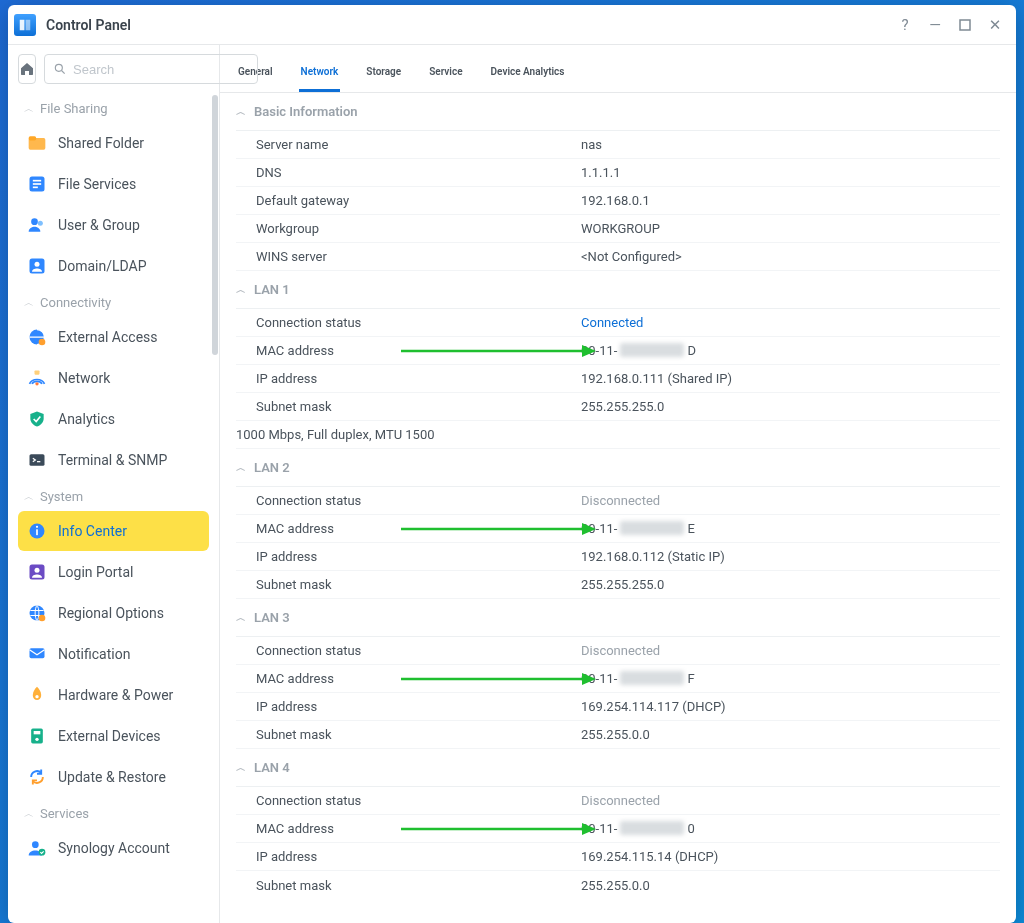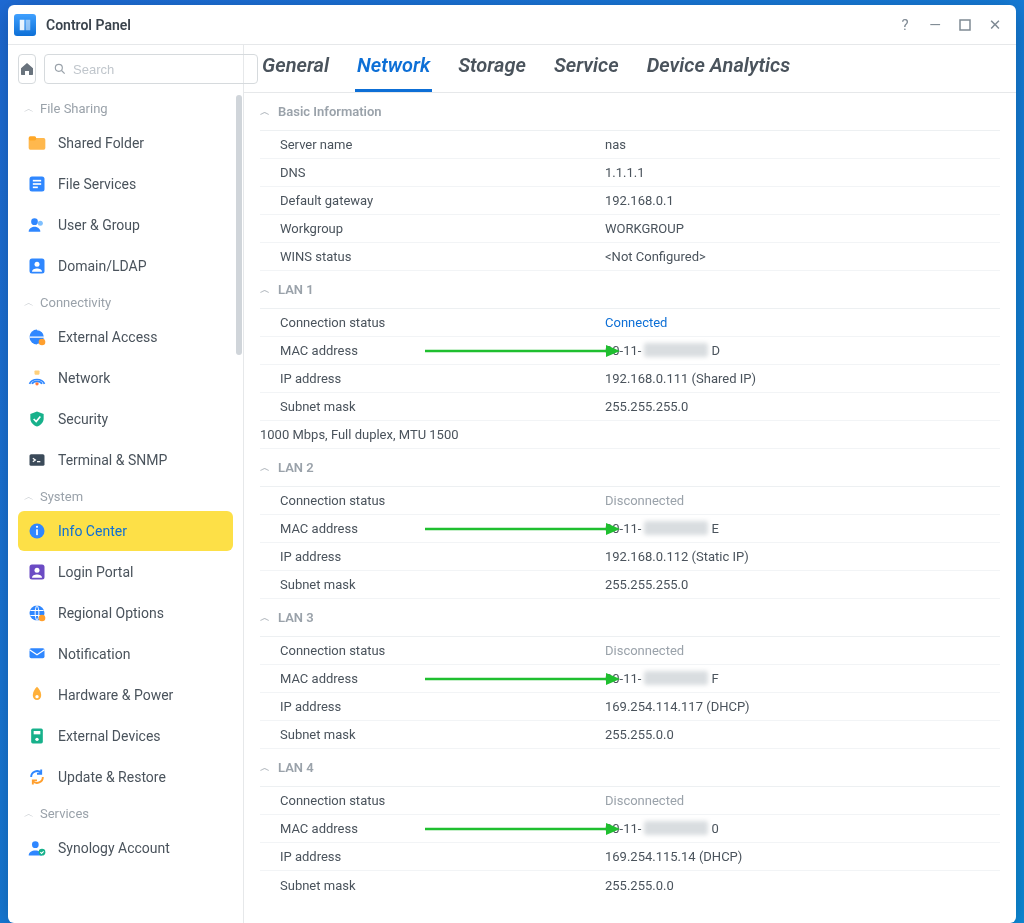--- a/index.html
+++ b/index.html
@@ -37,21 +37,21 @@
     border-radius: 3px;
     margin-right: 10px;
     display:flex;align-items:center;justify-content:center;
   }
   .titlebar-title { font-weight: 600; font-size: 14px; flex: 1; color:#3b444d;}
   .titlebar-ctrl { width: 30px; height: 30px; display:flex;align-items:center;justify-content:center; color:#7f8a94; cursor:pointer; font-size:15px;}
   
   .body { flex:1; display:flex; overflow:hidden; }
   
   .sidebar {
-    width: 236px;
+    width: 212px;
     border-right: 1px solid #e6e8ea;
     display:flex; flex-direction:column;
     position:relative;
   }
   .topbar-row {
     display:flex; align-items:center; height:48px; padding: 0 10px; gap:8px;
   }
   .home-btn {
     width:30px; height:30px; border:1px solid #d6dadd;
     border-radius:4px; display:flex;align-items:center;justify-content:center;
@@ -86,22 +86,22 @@
     position:absolute; right:1px; top:50px; width:6px; height:260px;
     background:#d0d5da; border-radius:3px;
   }
   
   .main { flex:1; display:flex; flex-direction:column; overflow:hidden; }
   .tabs {
     display:flex; gap:24px; padding: 0 16px; border-bottom:1px solid #e6e8ea;
     height:48px; align-items:flex-end;
   }
   .tab {
-    padding: 0 2px 12px 2px; font-size:20px; font-weight:600; color:#4a535c;
-    cursor:pointer; border-bottom:3px solid transparent;font-style:italic;
+    padding: 0 2px 12px 2px; font-size:10px; font-weight:600; color:#4a535c;
+    cursor:pointer; border-bottom:3px solid transparent;
   }
   .tab.active { color:#0d6fd6; border-bottom-color:#0d6fd6;}
   .content { flex:1; overflow-y:auto; padding: 0 16px 20px 16px; position:relative;}
   .group-header{
     display:flex; align-items:center; gap:8px;
     border-bottom:1px solid #edf0f2;
     height:38px; color:#9aa2aa; font-weight:600; font-size:13px;
     cursor:pointer;
   }
   .group-header .chev{ font-size:10px; color:#b6bcc2;}
@@ -244,21 +244,21 @@
             </span>
             <span>Network</span>
           </div>
           <div class="nav-item">
             <span class="nav-icon">
               <svg width="20" height="20" viewBox="0 0 24 24">
                 <path d="M12 3l8 3v5c0 5-3 8-8 10-5-2-8-5-8-10V6z" fill="#17b18b"></path>
                 <path d="M8 12l3 3 5-6" stroke="#fff" stroke-width="2" fill="none"></path>
               </svg>
             </span>
-            <span>Security</span>
+            <span>Analytics</span>
           </div>
           <div class="nav-item">
             <span class="nav-icon">
               <svg width="20" height="20" viewBox="0 0 24 24">
                 <rect x="3" y="5" width="18" height="14" rx="2" fill="#3b4a59"></rect>
                 <path d="M7 10l3 2-3 2" stroke="#fff" stroke-width="1.5" fill="none"></path>
                 <line x1="12" y1="14" x2="16" y2="14" stroke="#fff" stroke-width="1.5"></line>
               </svg>
             </span>
             <span>Terminal &amp; SNMP</span>
@@ -378,21 +378,21 @@
           </div>
           <div class="row">
             <div class="label">Default gateway</div>
             <div class="value">192.168.0.1</div>
           </div>
           <div class="row">
             <div class="label">Workgroup</div>
             <div class="value">WORKGROUP</div>
           </div>
           <div class="row">
-            <div class="label">WINS status</div>
+            <div class="label">WINS server</div>
             <div class="value">&lt;Not Configured&gt;</div>
           </div>
           <div class="group-header">
             <span class="chev">︿</span>
             <span>LAN 1</span>
           </div>
           <div class="row">
             <div class="label">Connection status</div>
             <div class="value connected">Connected</div>
           </div>

